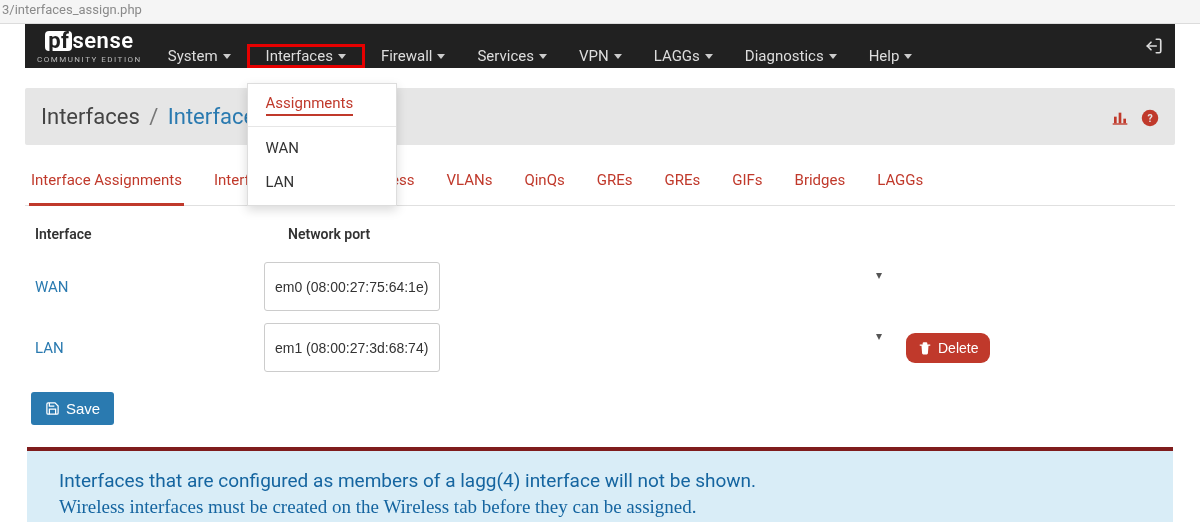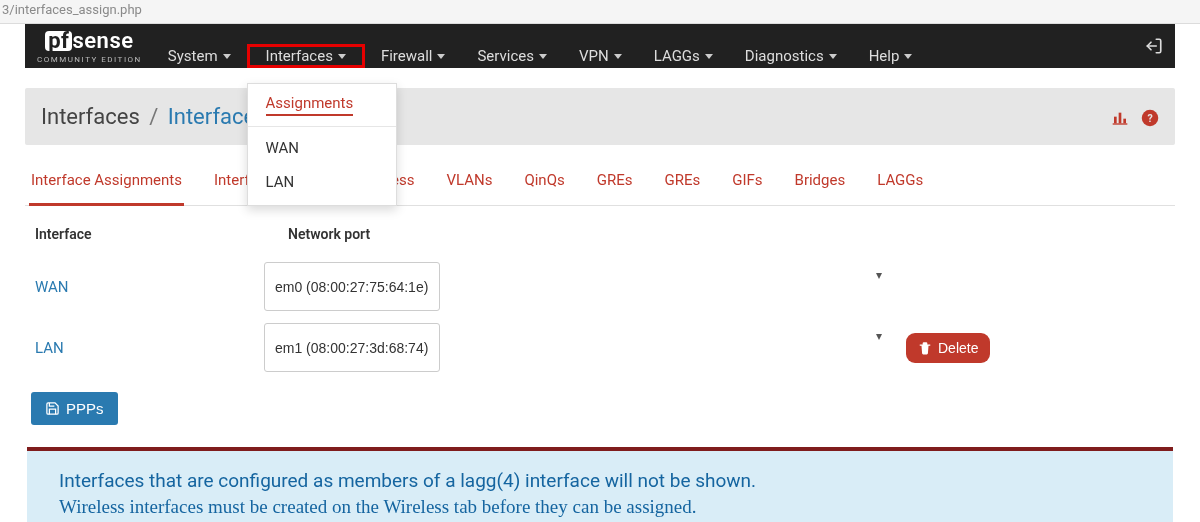--- a/index.html
+++ b/index.html
@@ -174,21 +174,21 @@
         <span>Delete</span>
       </button>
     </div>
 
     <button class="save-btn">
       <svg width="15" height="15" viewBox="0 0 24 24" fill="none" stroke="#fff" stroke-width="2">
           <path d="M19 21H5a2 2 0 01-2-2V5a2 2 0 012-2h11l5 5v11a2 2 0 01-2 2z"></path>
           <polyline points="17 21 17 13 7 13 7 21"></polyline>
           <polyline points="7 3 7 8 15 8"></polyline>
         </svg>
-      <span>PPPs</span>
+      <span>Save</span>
     </button>
   </div>
 
   <div class="info-box">
     <p>Interfaces that are configured as members of a lagg(4) interface will not be shown.</p>
     <p>Wireless interfaces must be created on the Wireless tab before they can be assigned.</p>
   </div>
 
 </div>
 

